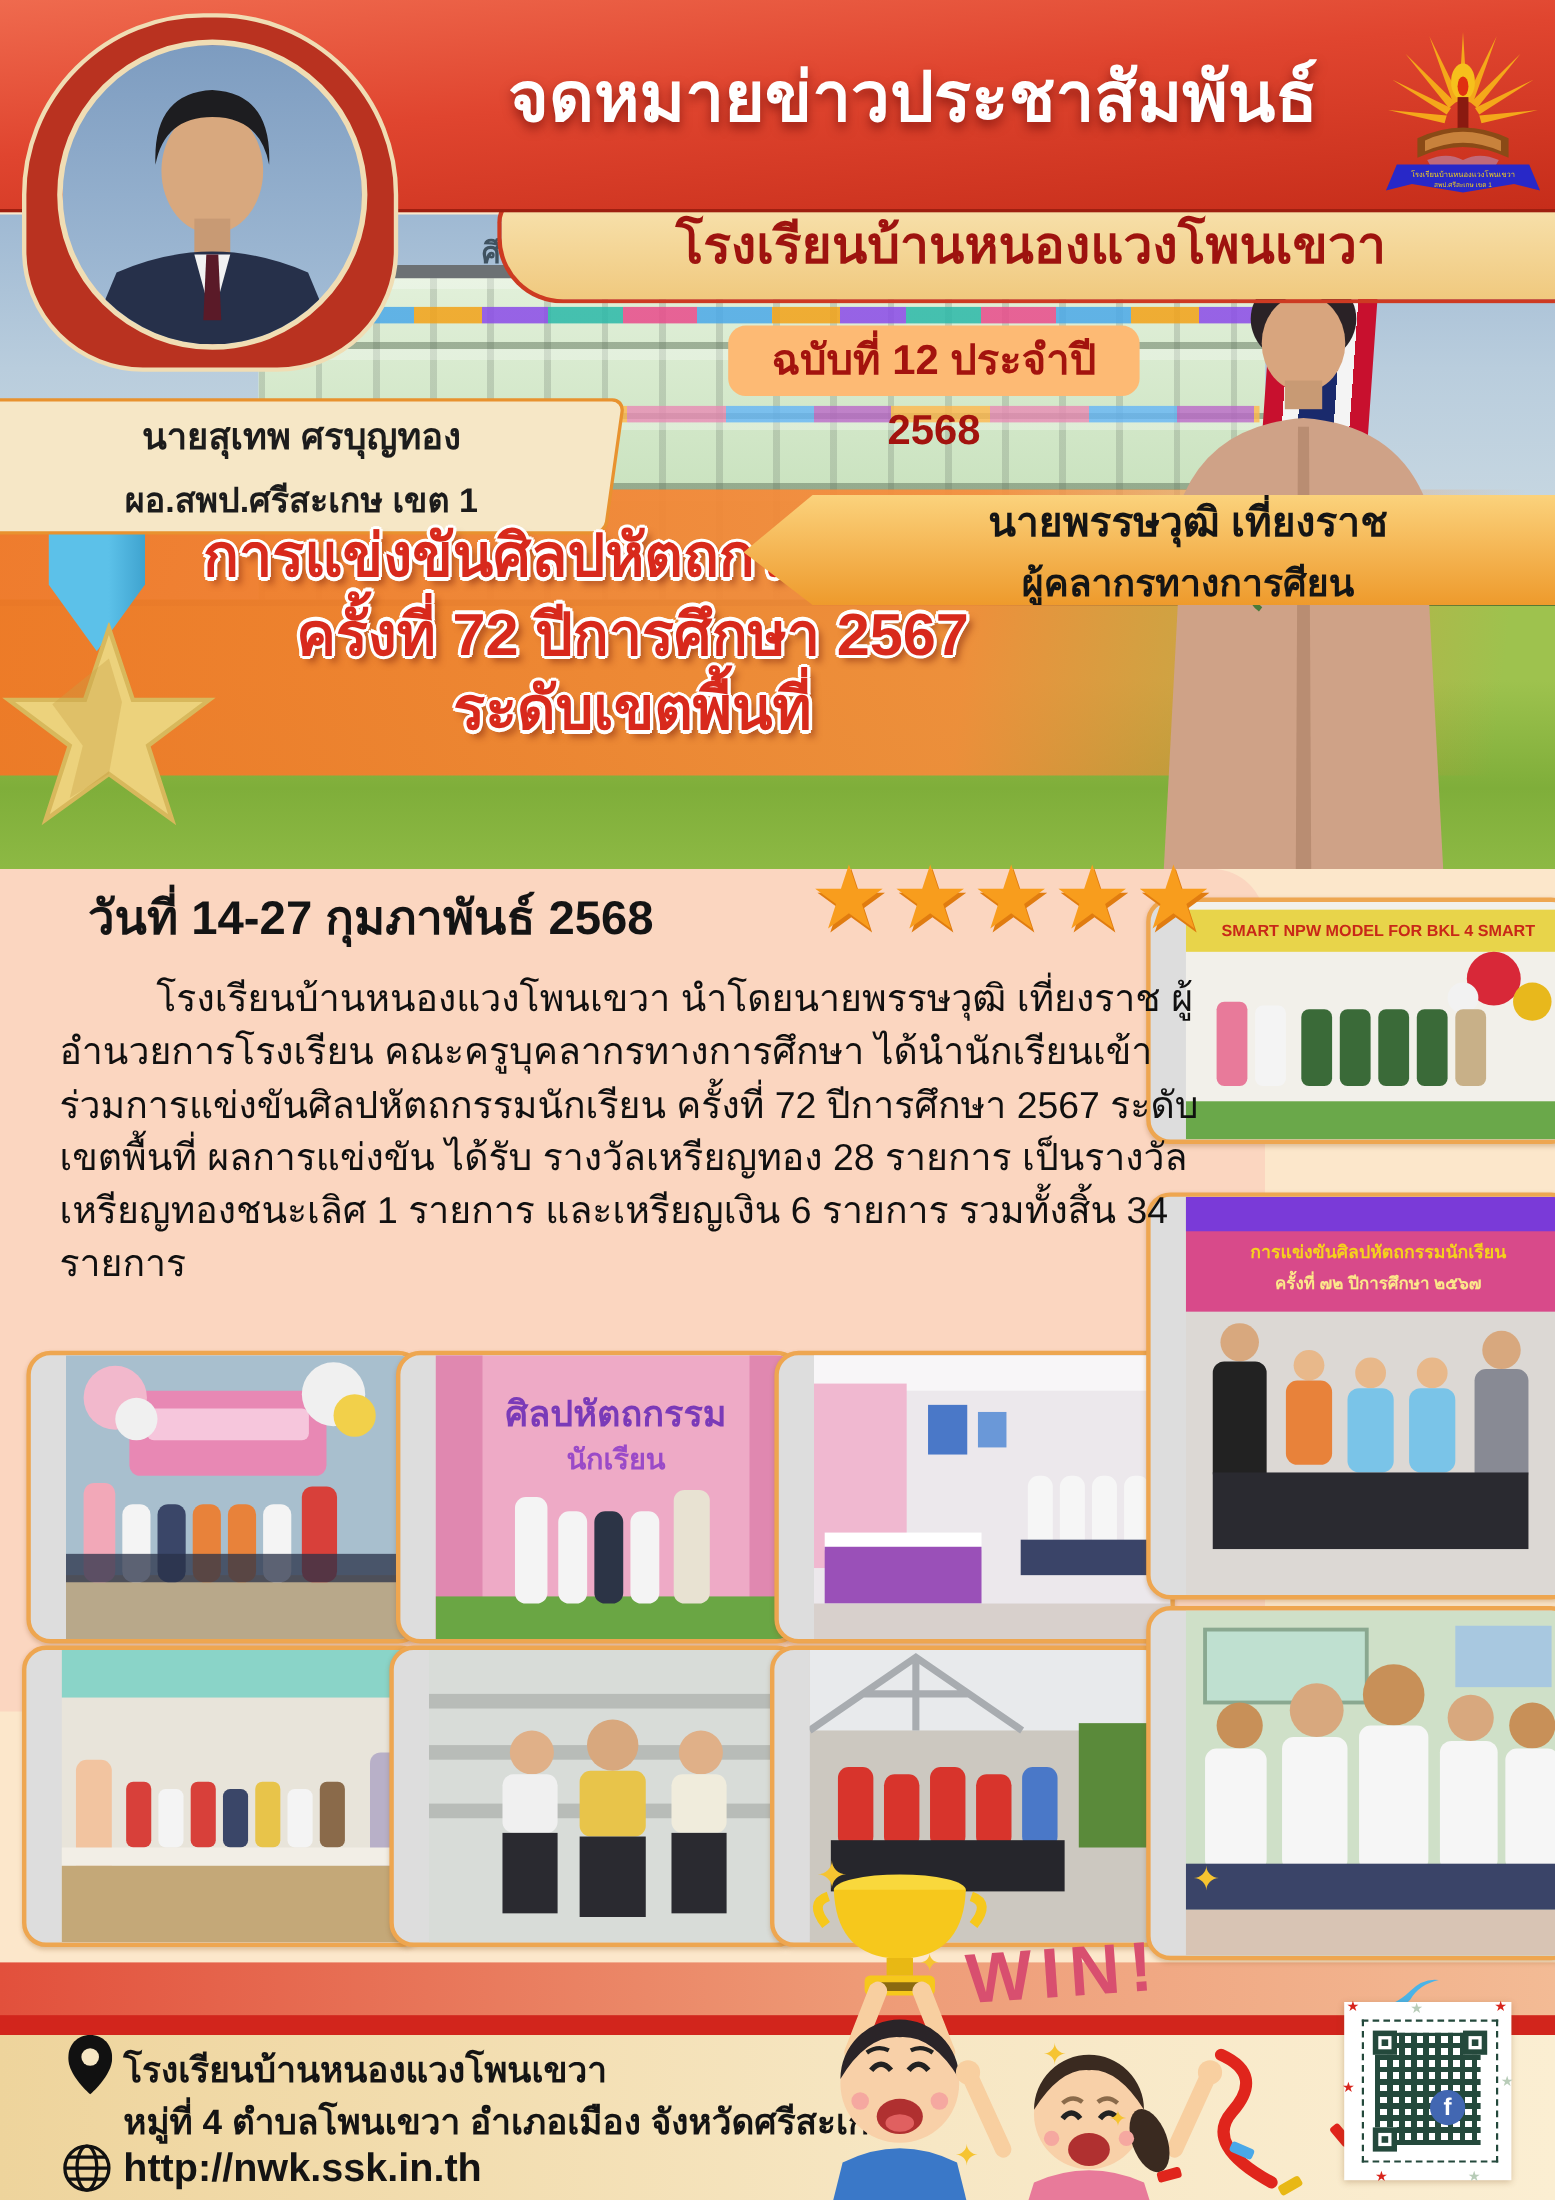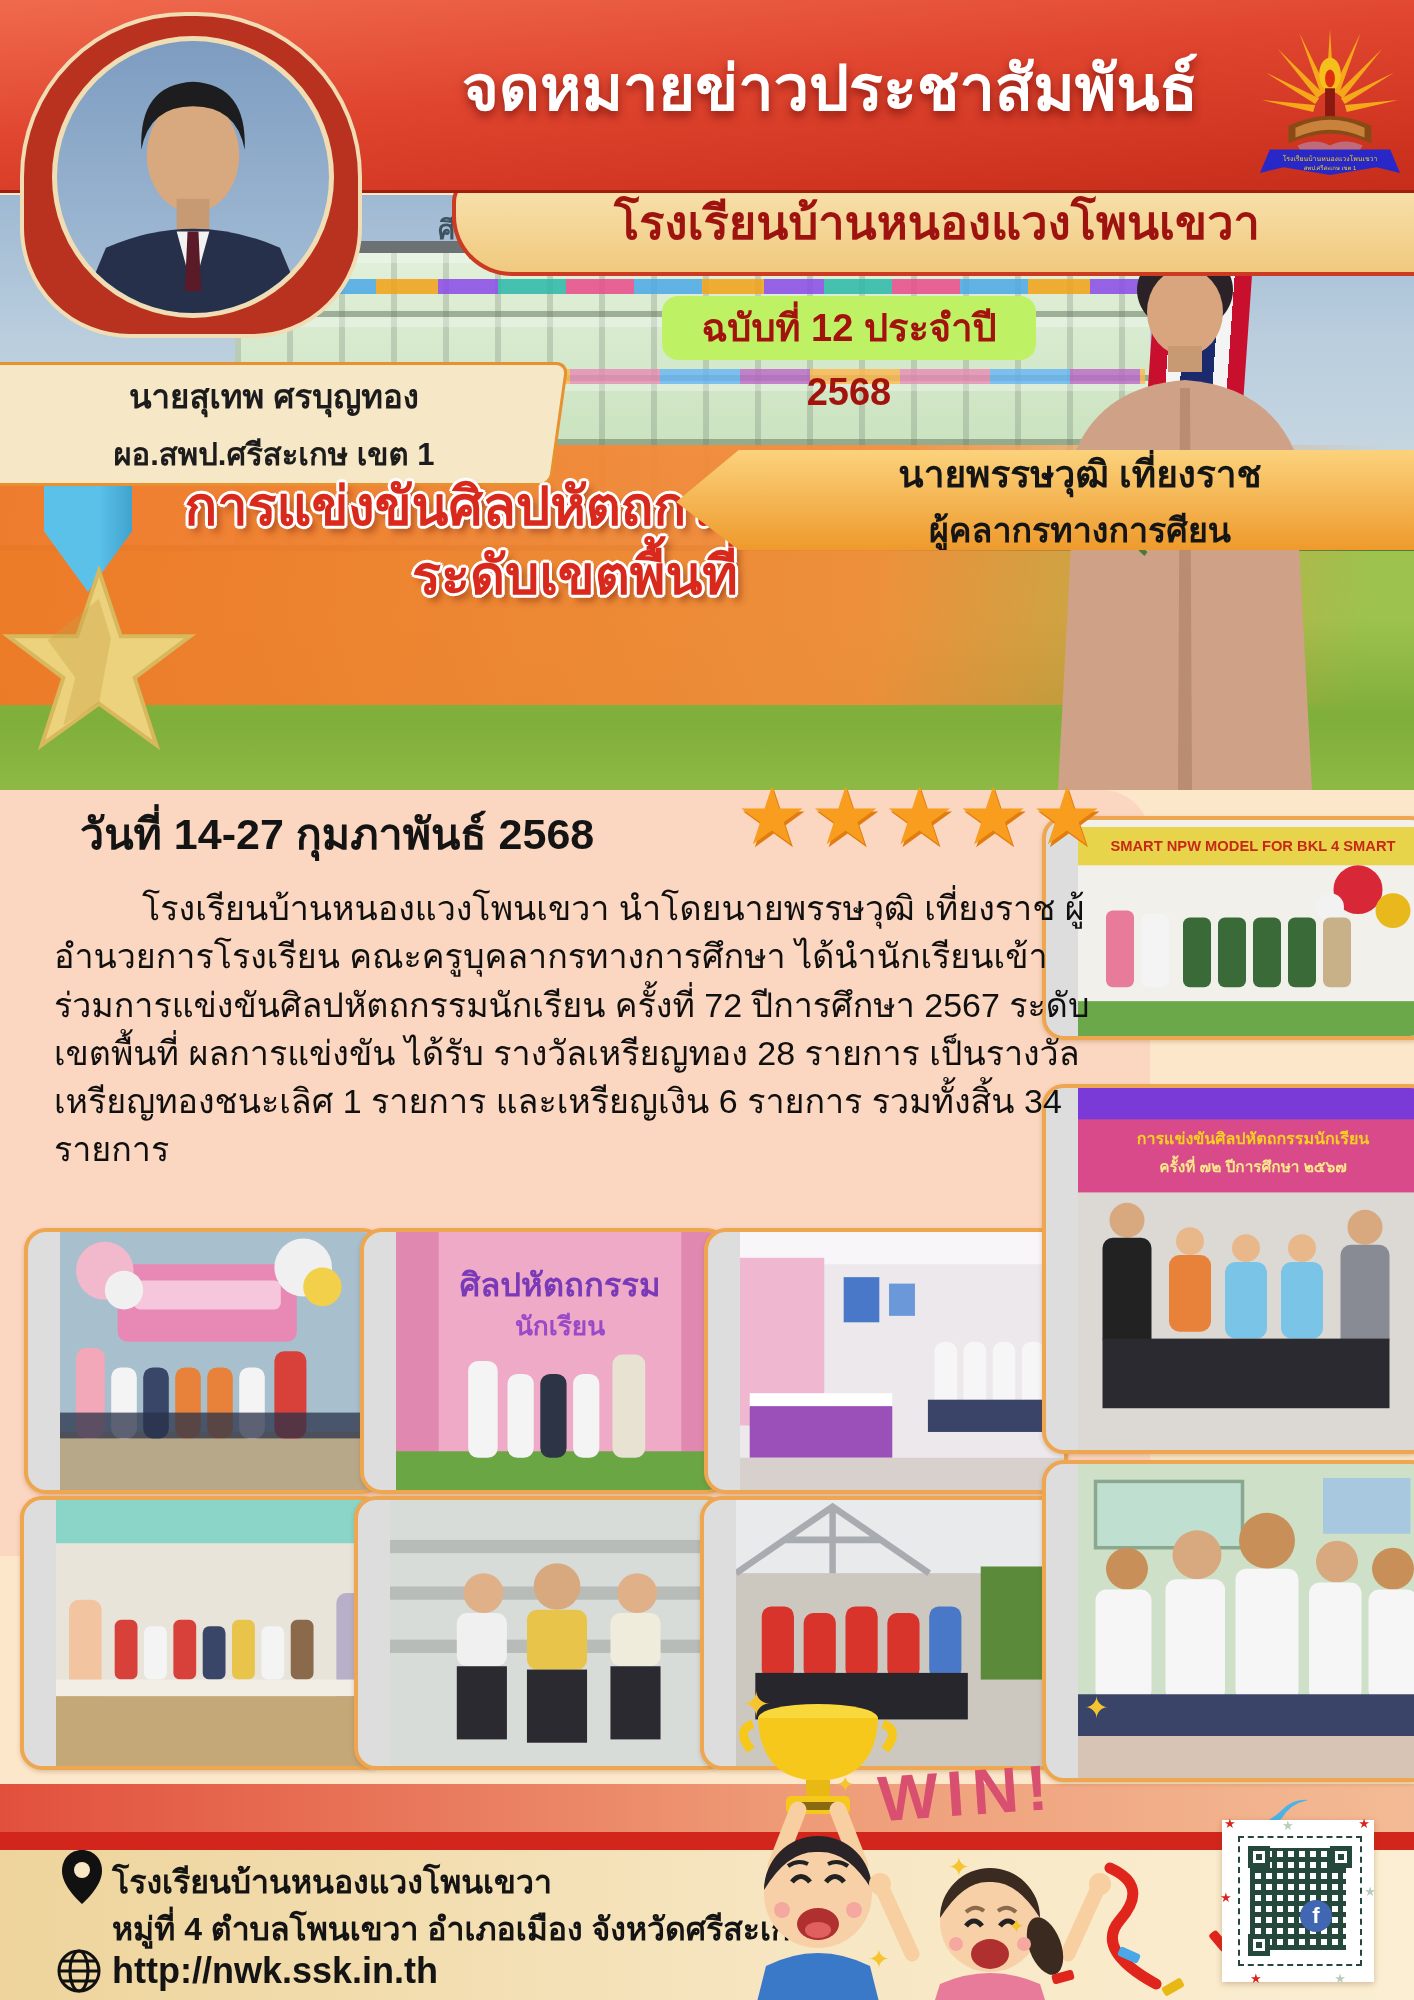--- a/index.html
+++ b/index.html
@@ -47,21 +47,21 @@
     font-size:47px;font-weight:800;color:#9e130f;}
   .logo{left:1256px;top:22px;width:148px;height:172px;z-index:7;}
 
   
   .arch{left:20px;top:12px;width:334px;height:318px;background:#b93220;
     border:4px solid #f0ddb4;border-radius:165px 165px 110px 110px;z-index:8;}
   .portrait{left:52px;top:36px;width:272px;height:272px;border-radius:50%;overflow:hidden;
     border:5px solid #f0ddb4;background:linear-gradient(#7d9cc0,#a7c0d8);z-index:9;}
 
   
-  .issue-box{left:662px;top:296px;width:374px;height:64px;background:#bef264;border-radius:16px;z-index:7;}
+  .issue-box{left:662px;top:296px;width:374px;height:64px;background:#fdba74;border-radius:16px;z-index:7;}
   .issue-box span{display:block;text-align:center;line-height:64px;font-size:38px;font-weight:800;color:#a3130e;}
   .name-box{left:-60px;top:362px;width:614px;height:118px;background:#f6e7c6;
     border:3px solid #e8922f;border-radius:12px;transform:skewX(-8deg);z-index:7;}
   .name-box-in{transform:skewX(8deg);width:100%;height:100%;display:flex;flex-direction:column;
     align-items:center;justify-content:center;gap:6px;padding-left:48px;box-sizing:border-box;}
   .name-box-in .l1{font-size:33px;font-weight:800;color:#1c1c1c;}
   .name-box-in .l2{font-size:31px;font-weight:800;color:#1c1c1c;}
 
   .event-title{left:0;top:470px;width:1150px;text-align:center;z-index:7;color:#d8291c;font-weight:800;
     text-shadow:3px 0 #fff,-3px 0 #fff,0 3px #fff,0 -3px #fff,2px 2px #fff,-2px -2px #fff,2px -2px #fff,-2px 2px #fff,5px 6px 7px rgba(110,20,8,.5);}
@@ -220,20 +220,21 @@
 
   <div class="abs name-box">
     <div class="name-box-in">
       <div class="l1">นายสุเทพ  ศรบุญทอง</div>
       <div class="l2">ผอ.สพป.ศรีสะเกษ เขต 1</div>
     </div>
   </div>
 
   <div class="abs event-title">
     <div class="t1">การแข่งขันศิลปหัตถกรรมนักเรียน</div>
+    <div class="t2">ครั้งที่ 72 ปีการศึกษา 2567</div>
     <div class="t3">ระดับเขตพื้นที่</div>
   </div>
 
   <div class="abs ribbon-right">
     <div class="r1">นายพรรษวุฒิ  เที่ยงราช</div>
     <div class="r2">ผู้คลากรทางการศียน</div>
   </div>
 
   <div class="abs medal-ribbon"></div>
   <svg class="abs medal-star" viewBox="0 0 200 190">

